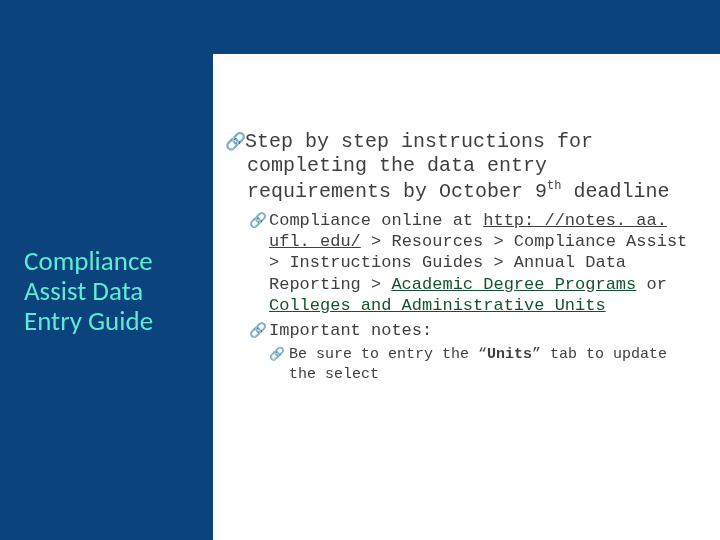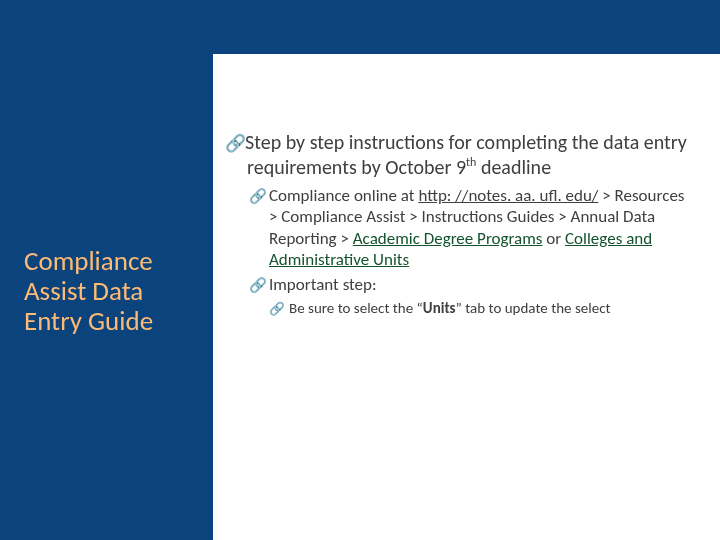--- a/index.html
+++ b/index.html
@@ -1,21 +1,21 @@
 <!DOCTYPE html>
 <html><head>
 <meta charset="utf-8">
 <style>
   * { box-sizing: border-box; margin: 0; padding: 0; }
   html, body { width: 720px; height: 540px; font-family: Calibri, "Segoe UI", sans-serif; background: #fff; overflow: hidden; }
   .slide { position: relative; width: 720px; height: 540px; background: #fff; }
   .top-band { position: absolute; left: 0; top: 0; width: 720px; height: 54px; background: #0b447d; }
   .left-panel { position: absolute; left: 0; top: 0; width: 213px; height: 540px; background: #0b447d; }
-  .title-block { position: absolute; left: 24px; top: 246px; width: 175px; color: #fdba74; font-size: 27px; line-height: 1.12; font-weight: 400; }
-  .content-area { position: absolute; left: 225px; top: 130px; width: 470px; color: #3f3f3f; }
+  .title-block { position: absolute; left: 24px; top: 246px; width: 175px; color: #5eead4; font-size: 27px; line-height: 1.12; font-weight: 400; }
+  .content-area { position: absolute; left: 225px; top: 130px; width: 470px; color: #3f3f3f; font-family: Liberation Mono, monospace; }
   .bullet-l1 { position: relative; padding-left: 22px; font-size: 20px; line-height: 1.22; margin-bottom: 6px; }
   .bullet-l2 { position: relative; padding-left: 44px; font-size: 17px; line-height: 1.25; margin-bottom: 4px; }
   .bullet-l3 { position: relative; padding-left: 64px; font-size: 15px; line-height: 1.3; margin-bottom: 3px; }
   .bicon { display: inline-block; width: 20px; margin-left: -22px; text-align: left; font-size: 0.85em; color: #3f3f3f; vertical-align: baseline; }
   .bullet-l2 .bicon { margin-left: -20px; width: 20px; }
   .bullet-l3 .bicon { margin-left: -20px; width: 20px; }
   sup { font-size: 0.6em; vertical-align: super; }
   .ulink { text-decoration: underline; }
   .orange { color: #14532d; text-decoration: underline; }
 </style>
@@ -32,22 +32,22 @@
 
     <div class="bullet-l1">
       <span class="bicon">🔗</span><span>Step by step instructions for completing the data entry requirements by October 9</span><sup>th</sup><span> deadline</span>
     </div>
 
     <div class="bullet-l2">
       <span class="bicon">🔗</span><span>Compliance online at </span><span class="ulink">http: //notes. aa. ufl. edu/</span><span> &gt; Resources &gt; Compliance Assist &gt; Instructions Guides &gt; Annual Data Reporting &gt; </span><span class="orange">Academic Degree Programs</span><span> or </span><span class="orange">Colleges and Administrative Units</span>
     </div>
 
     <div class="bullet-l2">
-      <span class="bicon">🔗</span><span>Important step:</span>
+      <span class="bicon">🔗</span><span>Important notes:</span>
     </div>
 
 
     <div class="bullet-l3">
-      <span class="bicon">🔗</span><span>Be sure to select the “</span><b>Units</b><span>” tab to update the select</span>
+      <span class="bicon">🔗</span><span>Be sure to entry the “</span><b>Units</b><span>” tab to update the select</span>
     </div>
 
   </div>
 </div>
 
 </body></html>

